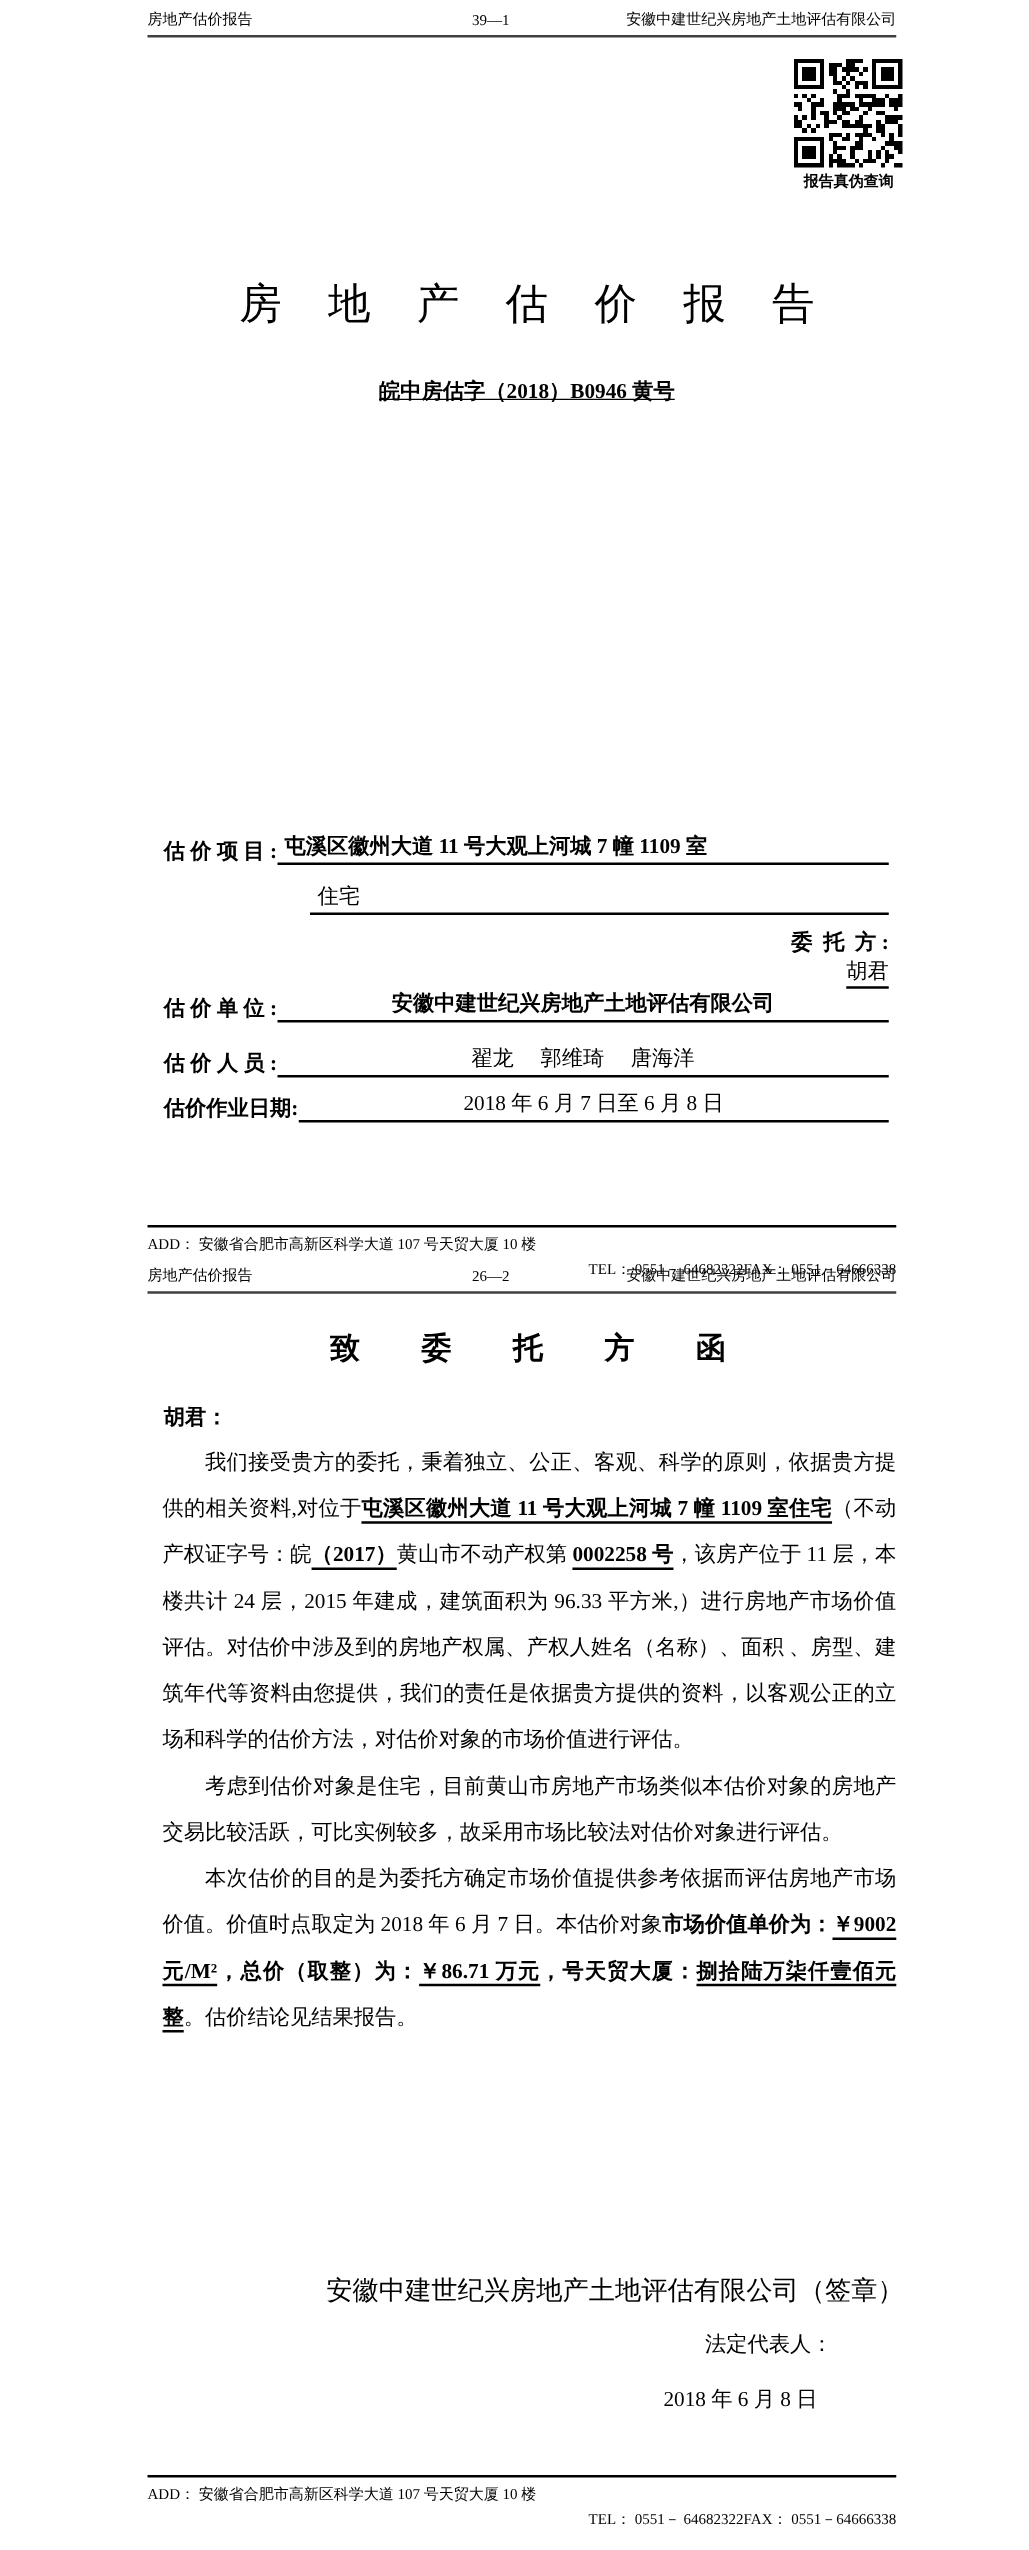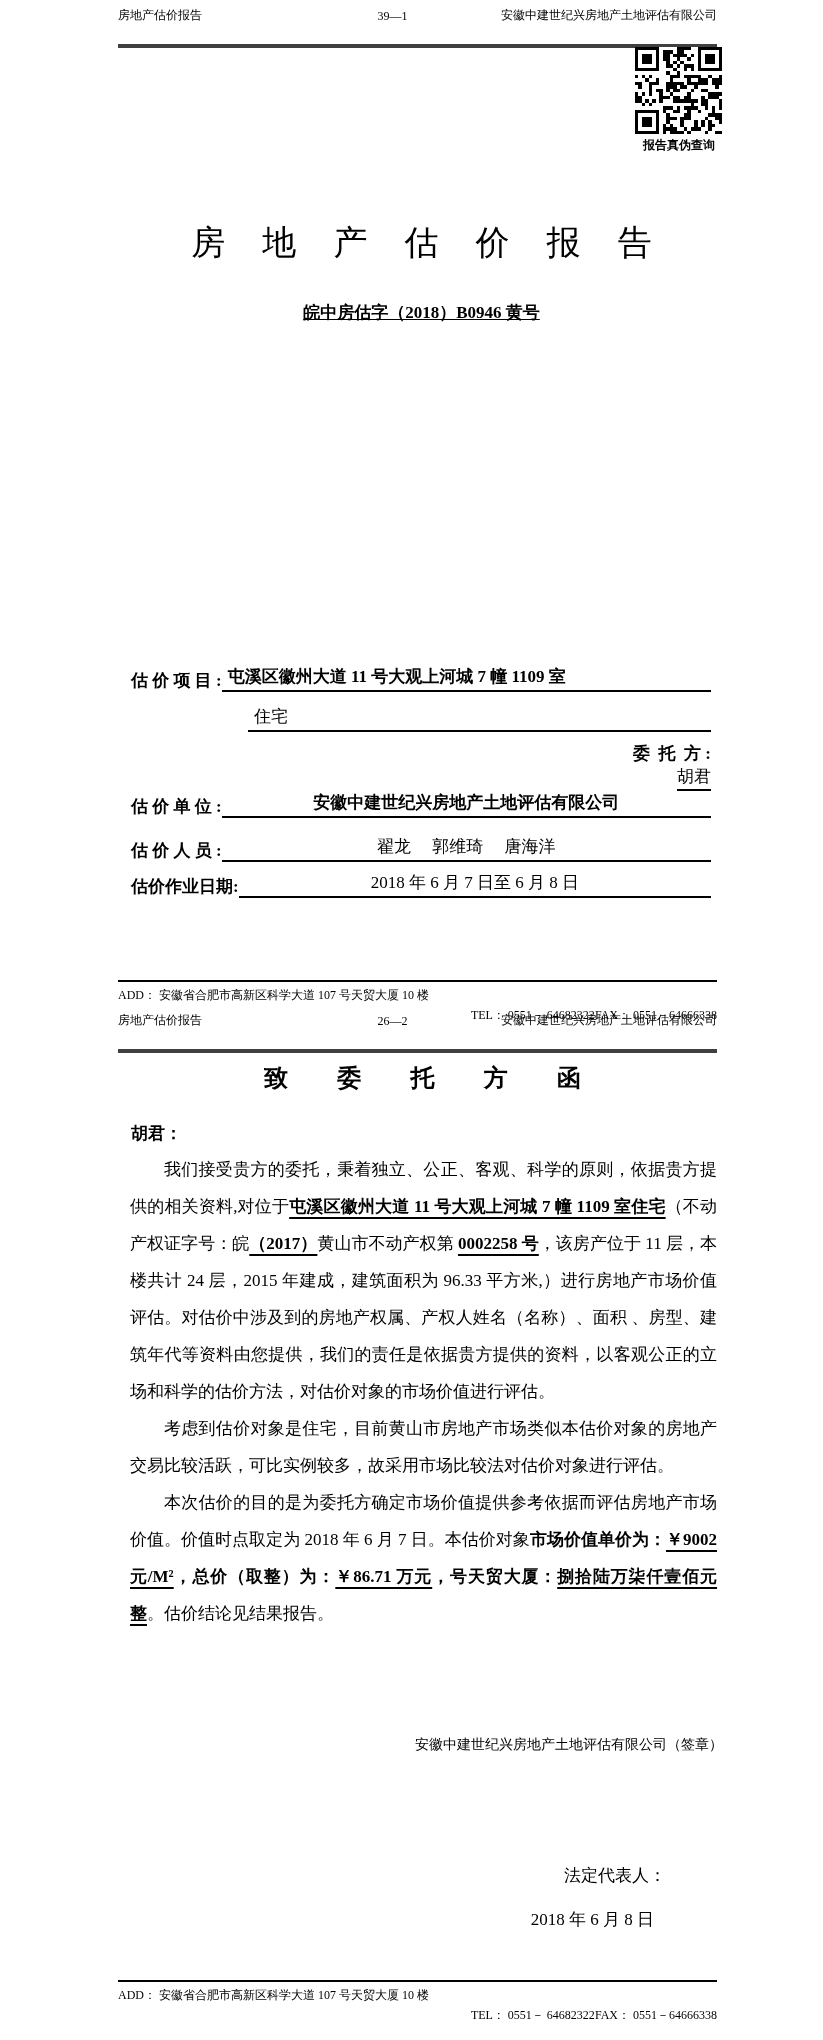--- a/index.html
+++ b/index.html
@@ -4,21 +4,21 @@
 <style>
   html,body{margin:0;padding:0;background:#fff;}
   .doc{
     position:relative;width:823px;height:2040px;background:#ffffff;color:#000;
     font-family:"Liberation Serif","DejaVu Serif",serif;overflow:hidden;
   }
   
   .runhdr{
     position:absolute;left:118px;right:106px;
     display:grid;grid-template-columns:1fr auto 1.2fr;align-items:end;
-    font-size:12px;border-bottom:4px solid #404040;padding-bottom:20px;
+    font-size:12px;border-bottom:2px solid #404040;padding-bottom:4px;
   }
   .runhdr .c{text-align:center;padding:0 10px;}
   .runhdr .r{text-align:right;}
   
   .qr{position:absolute;left:635px;top:47px;width:87px;height:87px;}
   .qr svg{display:block;width:87px;height:87px;}
   .qr-caption{
     position:absolute;left:624px;top:137px;width:110px;text-align:center;
     font-size:12px;font-weight:bold;
   }
@@ -56,21 +56,21 @@
     font-size:24px;font-weight:bold;letter-spacing:0.9em;text-indent:0.9em;white-space:nowrap;
   }
   .p2-greeting{position:absolute;left:131px;top:1122px;font-size:17px;font-weight:bold;}
   .p2-body{
     position:absolute;left:130px;right:106px;top:1151px;
     font-size:17px;line-height:37px;text-align:justify;
   }
   .p2-body p{margin:0;text-indent:2em;}
   .b{font-weight:bold;}
   .u{text-decoration:underline;text-underline-offset:5px;text-decoration-thickness:1.5px;}
-  .sig-company{position:absolute;right:100px;top:1736px;font-size:14px;}
+  .sig-company{position:absolute;right:100px;top:1818px;font-size:21px;}
   .sig-legal{position:absolute;right:157px;top:1864px;font-size:17px;}
   .sig-date{position:absolute;right:169px;top:1908px;font-size:17px;}
 </style>
 </head>
 <body>
 
 <div class="doc">
 
   <div class="runhdr" style="top:7px;">
     <span>房地产估价报告</span>

